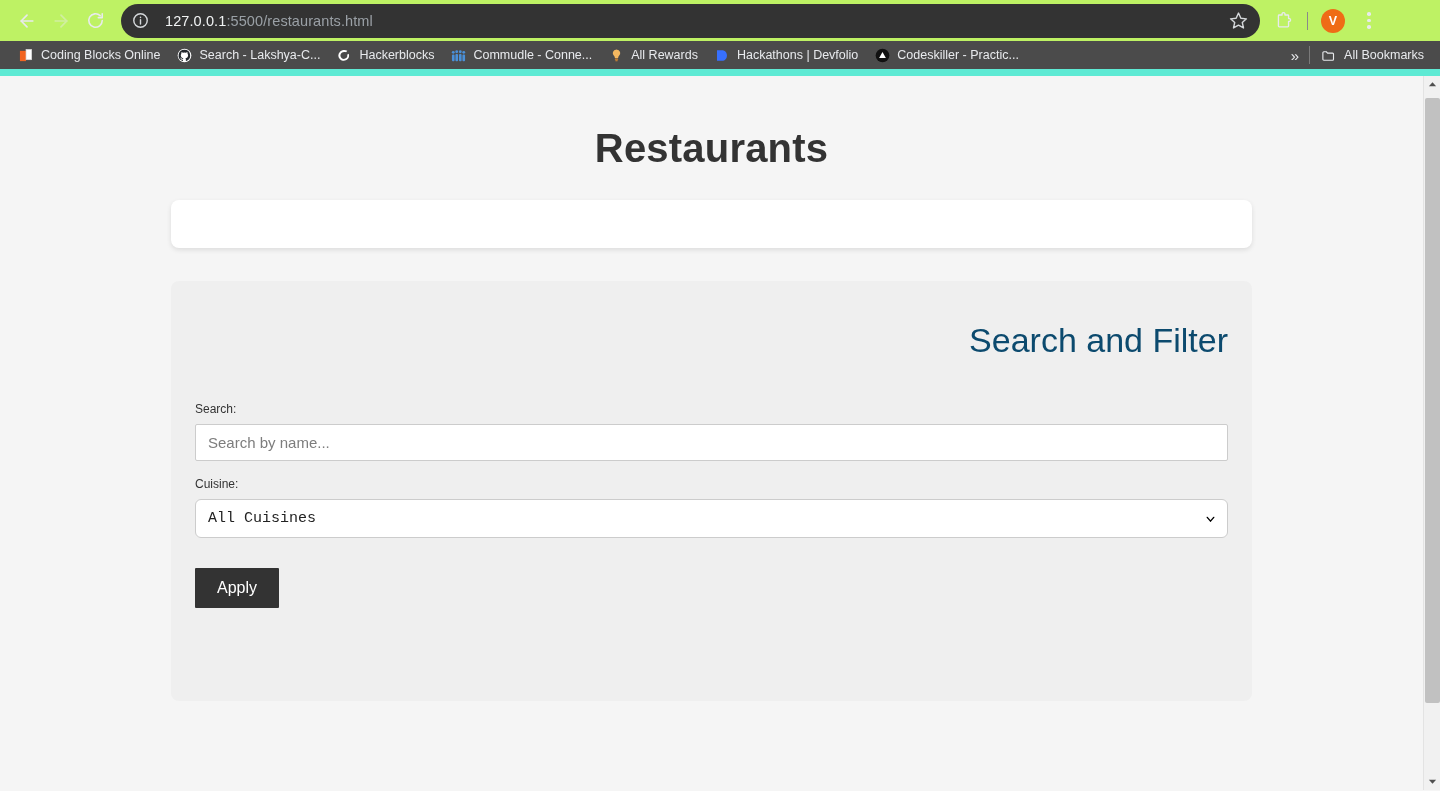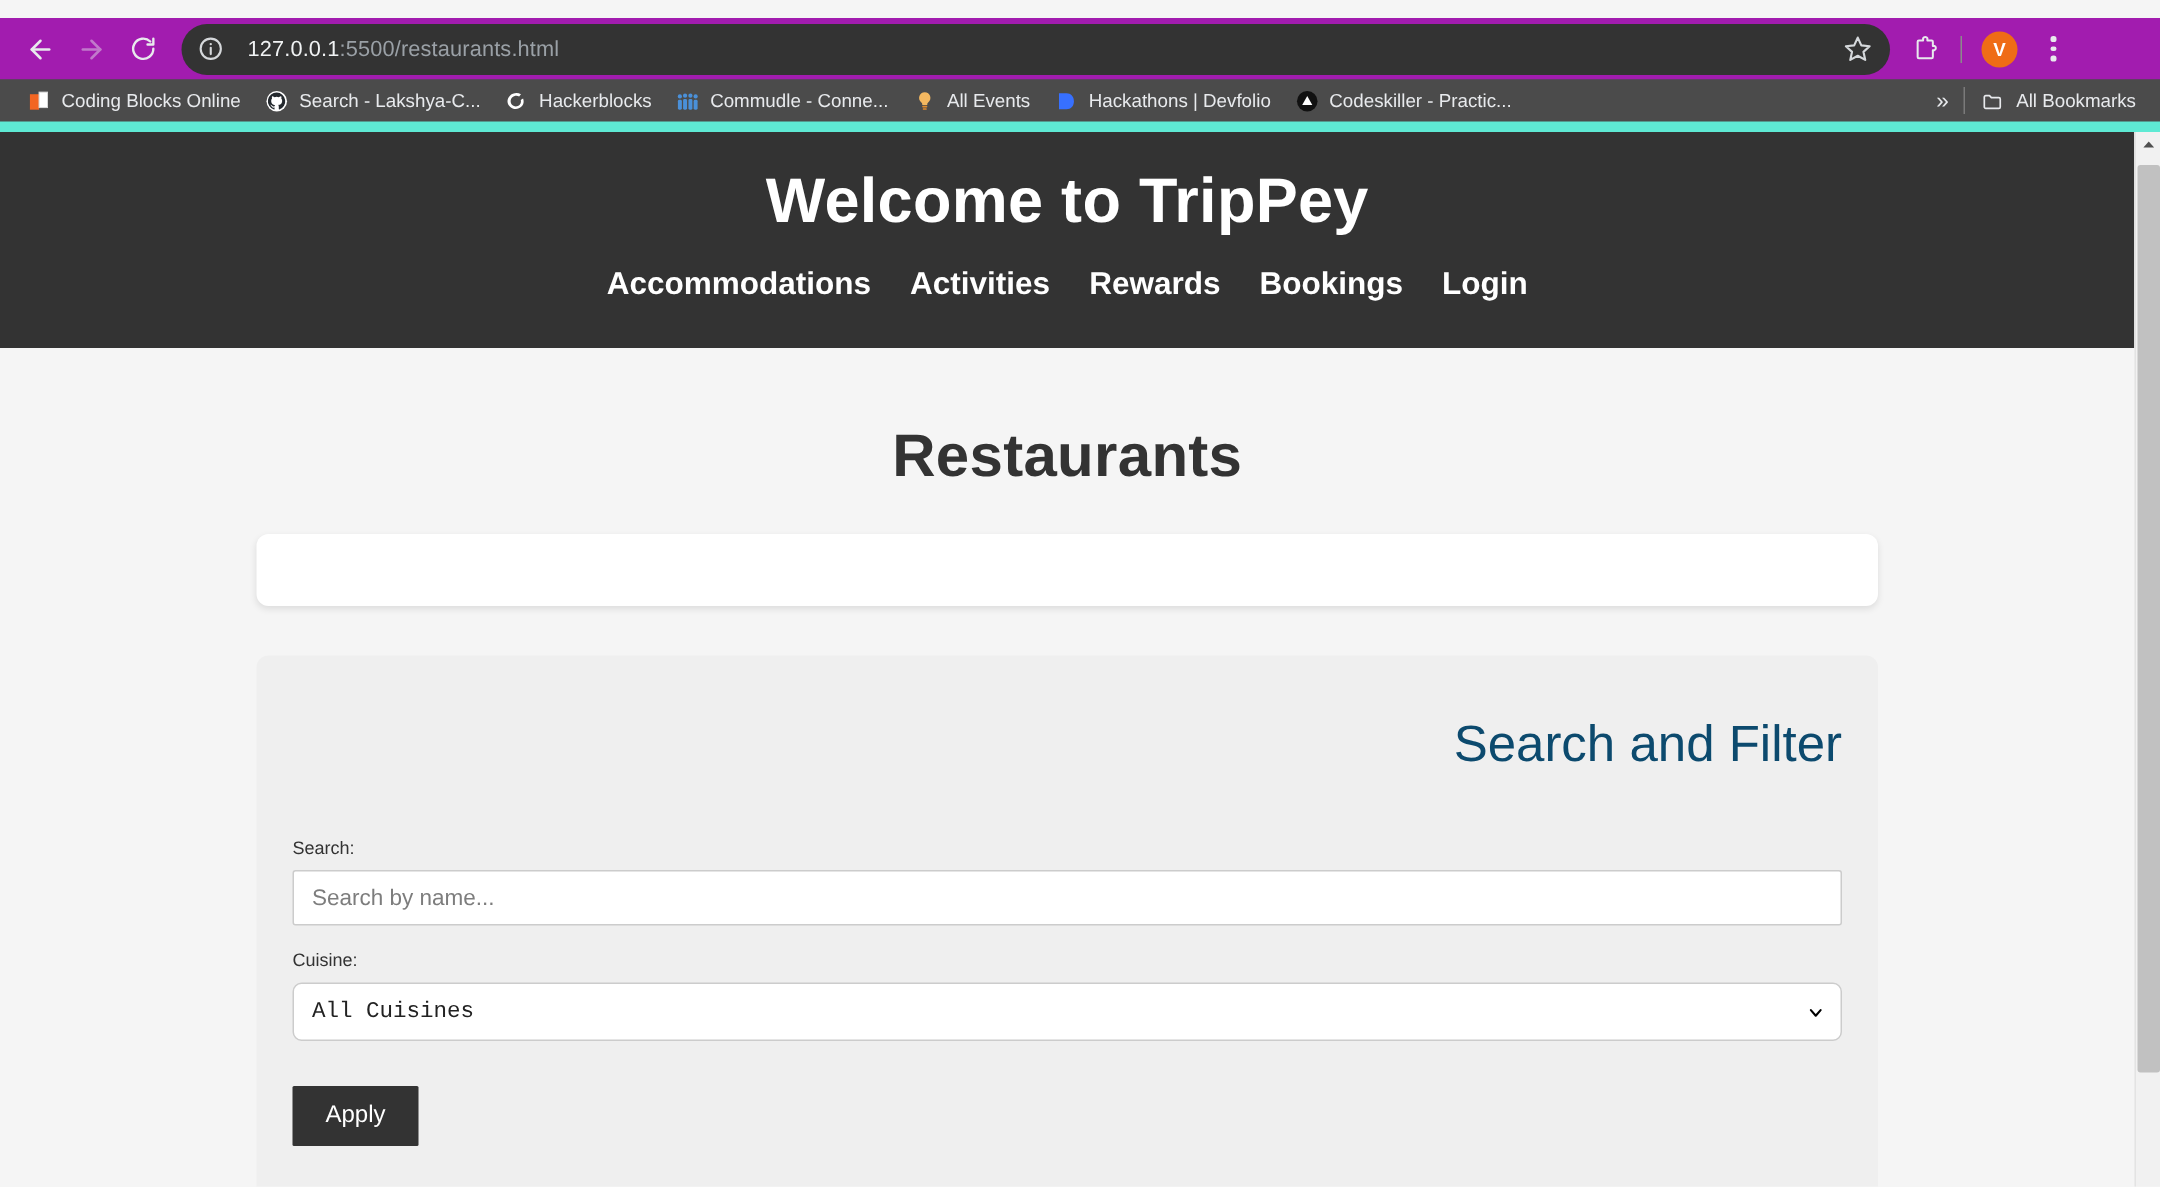--- a/index.html
+++ b/index.html
@@ -11,22 +11,21 @@
   }
 
   
   #browser-chrome { width: 1440px; background: #4b4b4b; }
 
   #toolbar {
     height: 41px;
     display: flex;
     align-items: center;
     padding: 0 10px;
-    background: #a21caf;
-    margin-top: 12px;
+    background: #bef264;
   }
   .nav-btn {
     width: 34px; height: 34px;
     display: flex; align-items: center; justify-content: center;
     border-radius: 50%;
     flex: 0 0 auto;
   }
   .nav-btn svg { display: block; }
   .nav-btn.disabled svg { opacity: .45; }
 
@@ -393,21 +392,21 @@
     </div>
 
     <div class="bm">
       <span class="bm-ico">
         <svg width="15" height="15" viewBox="0 0 16 16">
           <path d="M8 1.6a4 4 0 0 0-2.4 7.2c.4.3.6.7.6 1.2v.6h3.6v-.6c0-.5.2-.9.6-1.2A4 4 0 0 0 8 1.6z" fill="#f4b860"></path>
           <rect x="6.2" y="11.2" width="3.6" height="1.2" rx=".5" fill="#e08b2d"></rect>
           <rect x="6.6" y="13" width="2.8" height="1.1" rx=".5" fill="#e08b2d"></rect>
         </svg>
       </span>
-      <span>All Events</span>
+      <span>All Rewards</span>
     </div>
 
     <div class="bm">
       <span class="bm-ico">
         <svg width="15" height="15" viewBox="0 0 16 16">
           <path d="M3.2 2.3h5.3c3.2 0 5.3 2.3 5.3 5.7s-2.1 5.7-5.3 5.7H3.2z" fill="#3770ff"></path>
         </svg>
       </span>
       <span>Hackathons | Devfolio</span>
     </div>
@@ -432,30 +431,20 @@
       </span>
       <span>All Bookmarks</span>
     </div>
   </div>
 </div>
 
 <div id="viewport">
 
   <div id="page">
 
-    <header id="site-header">
-      <h1 id="site-title">Welcome to TripPey</h1>
-      <nav id="site-nav">
-        <a href="#">Accommodations</a>
-        <a href="#">Activities</a>
-        <a href="#">Rewards</a>
-        <a href="#">Bookings</a>
-        <a href="#">Login</a>
-      </nav>
-    </header>
 
     <main id="main">
 
       <h2 id="page-title">Restaurants</h2>
 
       <section id="results-card">
         <span></span>
       </section>
 
       <section id="filter-panel">

